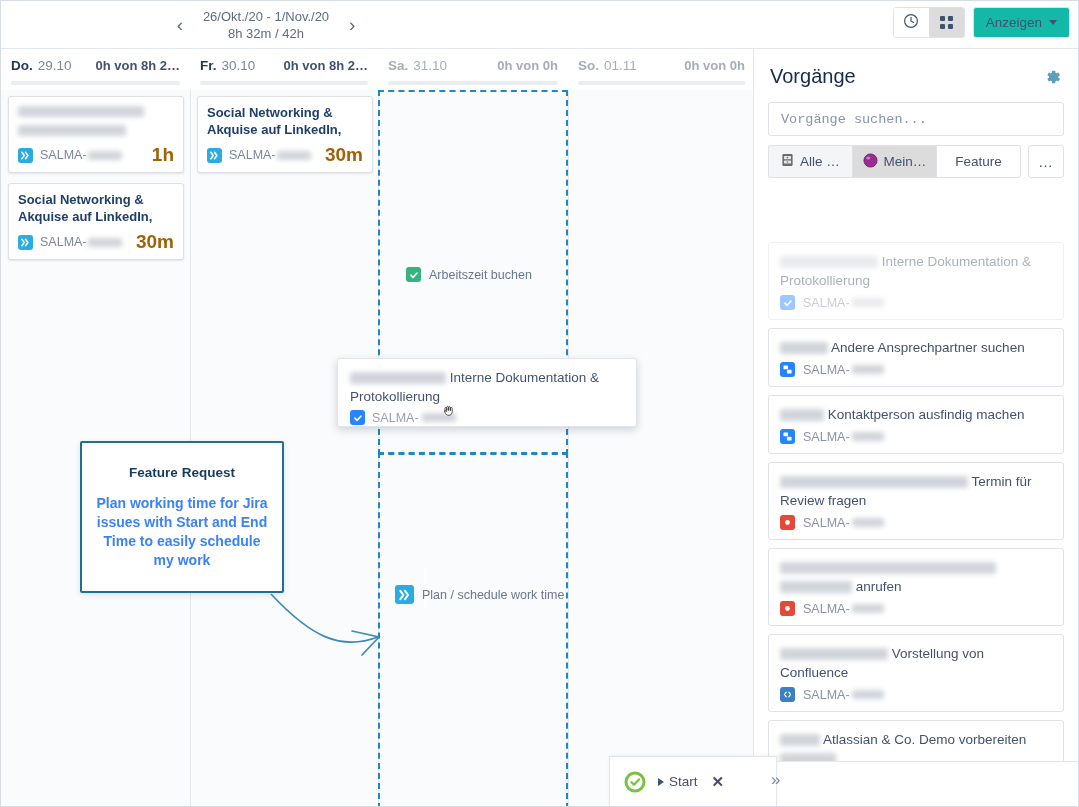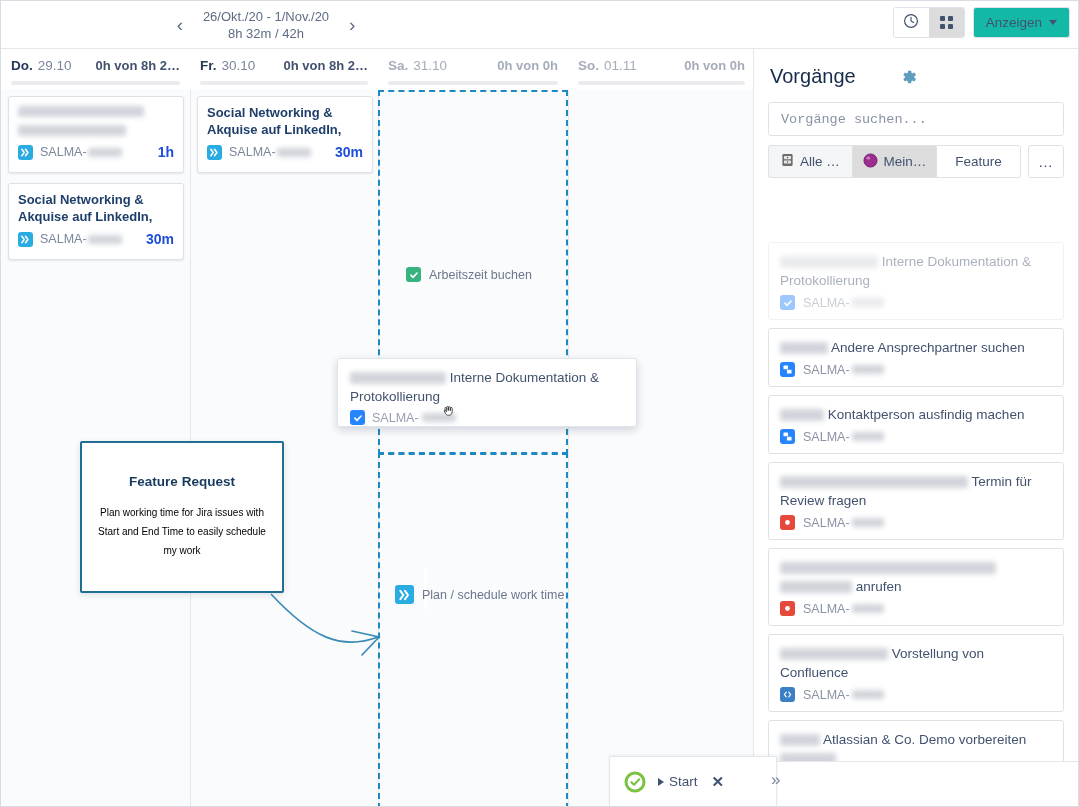--- a/index.html
+++ b/index.html
@@ -39,21 +39,21 @@
   .dh .dtot { font-size:13px; font-weight:bold; color:#42526e; white-space:nowrap;}
   .daycol.weekend .dh .dname,.daycol.weekend .dh .dname .dd,.daycol.weekend .dh .dtot { color:#a5adba;}
   .pbar { position:absolute; left:10px; right:10px; top:32px; height:4px; background:#ebecf0; border-radius:2px;}
   .colbody { position:absolute; top:41px; left:0; right:0; bottom:0; }
 
   
   .ev { position:absolute; background:#fff; border:1px solid #dfe1e6; border-radius:3px; box-shadow:0 1px 2px rgba(9,30,66,.10); padding:7px 9px 7px 9px;}
   .ev .title { font-size:13px; font-weight:bold; color:#1f3f6b; line-height:17px;}
   .ev .meta { display:flex; align-items:center; margin-top:6px;}
   .ev .key { font-size:12.5px; color:#7a869a; margin-left:7px;}
-  .ev .dur { margin-left:auto; font-size:14px; font-weight:bold; color:#1d4ed8;}
+  .ev .dur { margin-left:auto; font-size:19px; font-weight:bold; color:#a16207;}
   .redact { display:inline-block; background:#c9cdd4; border-radius:2px; vertical-align:middle; filter:blur(2.4px); opacity:.85;}
   .redact.sm { height:9px; }
 
   
   .ic { width:15px; height:15px; border-radius:3px; display:inline-flex; align-items:center; justify-content:center; flex:0 0 auto;}
   .ic.epic { background:#2aace2; color:#fff; font-size:10px; font-weight:bold; line-height:1;}
   .ic.task svg, .ic.story svg, .ic.bug svg, .ic.sub svg { display:block; }
   .ic.story { background:#3b7fc4; }
   .ic.bug { background:#e5493a; }
   .ic.sub { background:#2684ff; }
@@ -68,29 +68,29 @@
   .drag-card { position:absolute; background:#fff; border:1px solid #e1e4e8; border-radius:3px; box-shadow:0 3px 9px rgba(9,30,66,.18); padding:9px 12px;}
   .drag-card .t { font-size:13.5px; color:#42526e; line-height:19px;}
   .drag-card .m { display:flex; align-items:center; gap:7px; margin-top:4px;}
   .drag-card .m .key { font-size:12.5px; color:#97a0af;}
 
   .cursor-grab { position:absolute; width:17px; height:17px; }
 
   
   .callout { position:absolute; background:#fff; border:2px solid #1f6f94; border-radius:2px; box-shadow:0 2px 6px rgba(9,30,66,.12); display:flex; flex-direction:column; align-items:center; justify-content:center; text-align:center; padding:14px 12px;}
   .callout .h { font-size:13.5px; font-weight:bold; color:#173a5e; margin-bottom:14px;}
-  .callout .b { font-size:10px; font-weight:normal; color:#000000; line-height:19px;}
+  .callout .b { font-size:14px; font-weight:bold; color:#3b82f6; line-height:19px;}
   .arrow-svg { position:absolute; pointer-events:none; }
 
   
   .text-caret { position:absolute; width:3px; height:40px; background:#fff; }
 
   
   .panel { position:absolute; right:0; top:47px; width:325px; bottom:0; background:#fff; border-left:1px solid #e4e7eb; border-top:1px solid #e4e7eb;}
-  .panel-head { display:flex; align-items:center; justify-content:flex-start; padding:16px 16px 8px 16px;gap:44px;}
+  .panel-head { display:flex; align-items:center; justify-content:space-between; padding:16px 16px 8px 16px;gap:44px;}
   .panel-title { font-size:20px; color:#172b4d;}
   .gear { width:18px;height:18px;cursor:pointer;}
   .search { margin:6px 14px 0 14px; height:34px; border:1px solid #dfe1e6; border-radius:3px; display:flex; align-items:center; padding:0 10px;}
   .search input { border:none; outline:none; width:100%; font-size:13.5px; color:#8b5cf6; font-family:Liberation Mono, monospace; background:transparent;}
   .search input::placeholder { color:#8993a4; }
   .tabs { margin:9px 14px 0 14px; display:flex; gap:0; align-items:stretch; height:33px;}
   .tab { flex:1; border:1px solid #dfe1e6; border-right:none; background:#fff; display:flex; align-items:center; justify-content:center; gap:6px; font-size:13.5px; color:#42526e; cursor:pointer;}
   .tab:first-child { border-radius:3px 0 0 3px; background:#f4f5f7;}
   .tab.active { background:#dcdcdc; }
   .tab.last { border-right:1px solid #dfe1e6; border-radius:0 3px 3px 0;}

